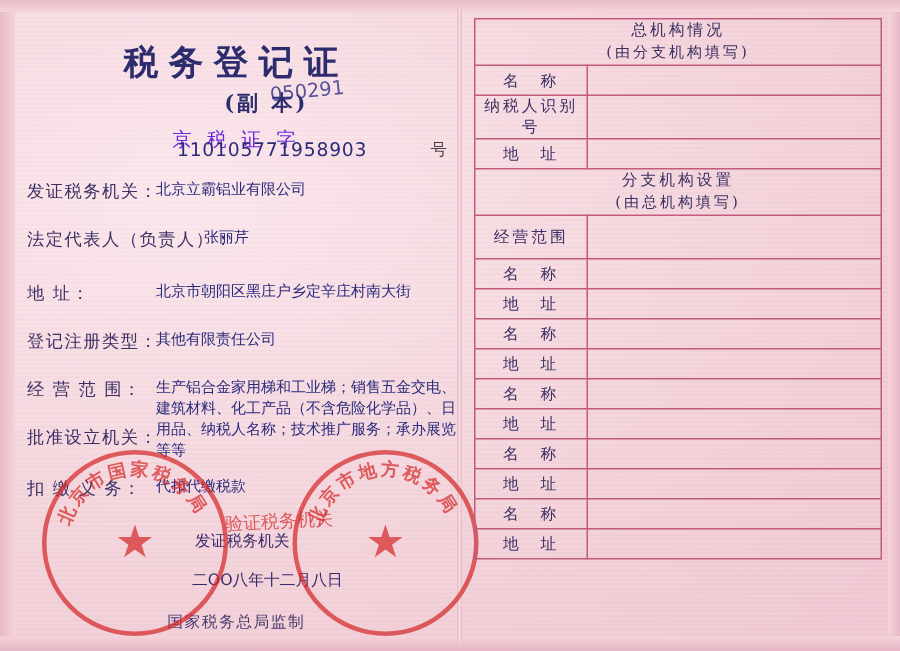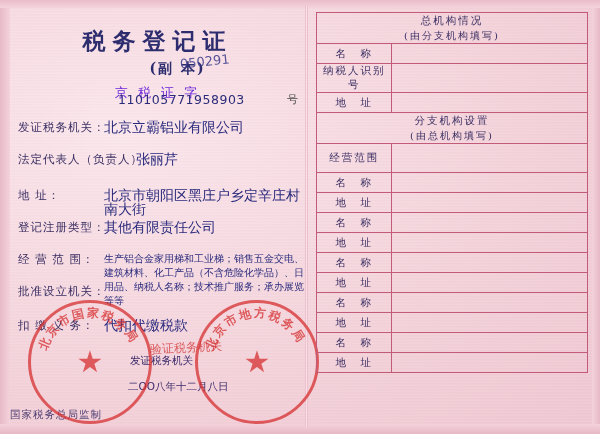--- a/index.html
+++ b/index.html
@@ -60,34 +60,34 @@
   }
 
   .row{position:absolute;left:8px;width:287px;}
   .lbl{
     position:absolute;left:0;top:0;width:92px;
     font-family:"DejaVu Serif", serif;font-size:11.5px;color:#3b2f63;letter-spacing:1px;
     white-space:nowrap;
   }
   .val{
     position:absolute;left:86px;top:0;width:200px;
-    font-family:"DejaVu Sans", sans-serif;font-size:14px;color:#2a2a7d;line-height:14px;
+    font-family:"DejaVu Sans", sans-serif;font-size:10px;color:#2a2a7d;line-height:14px;
   }
   .val.small{font-size:10px;}
 
   .footer-issue{
     position:absolute;left:120px;top:346px;
     font-family:"DejaVu Sans", sans-serif;font-size:10.5px;color:#3a2a6a;
   }
   .footer-date{
     position:absolute;left:118px;top:372px;
     font-family:"DejaVu Sans", sans-serif;font-size:10.5px;color:#3a2a6a;
   }
   .footer-note{
-    position:absolute;left:0;top:400px;width:295px;text-align:left;
+    position:absolute;left:0;top:400px;width:295px;text-align:center;
     font-family:"DejaVu Serif", serif;font-size:10.5px;color:#4a3a70;letter-spacing:1px;
   }
 
   
   .seal{
     position:absolute;border:3px solid #d52a2a;border-radius:50%;
     color:#d52a2a;opacity:.72;
   }
   .seal .star{
     position:absolute;left:50%;top:50%;transform:translate(-50%,-50%);

